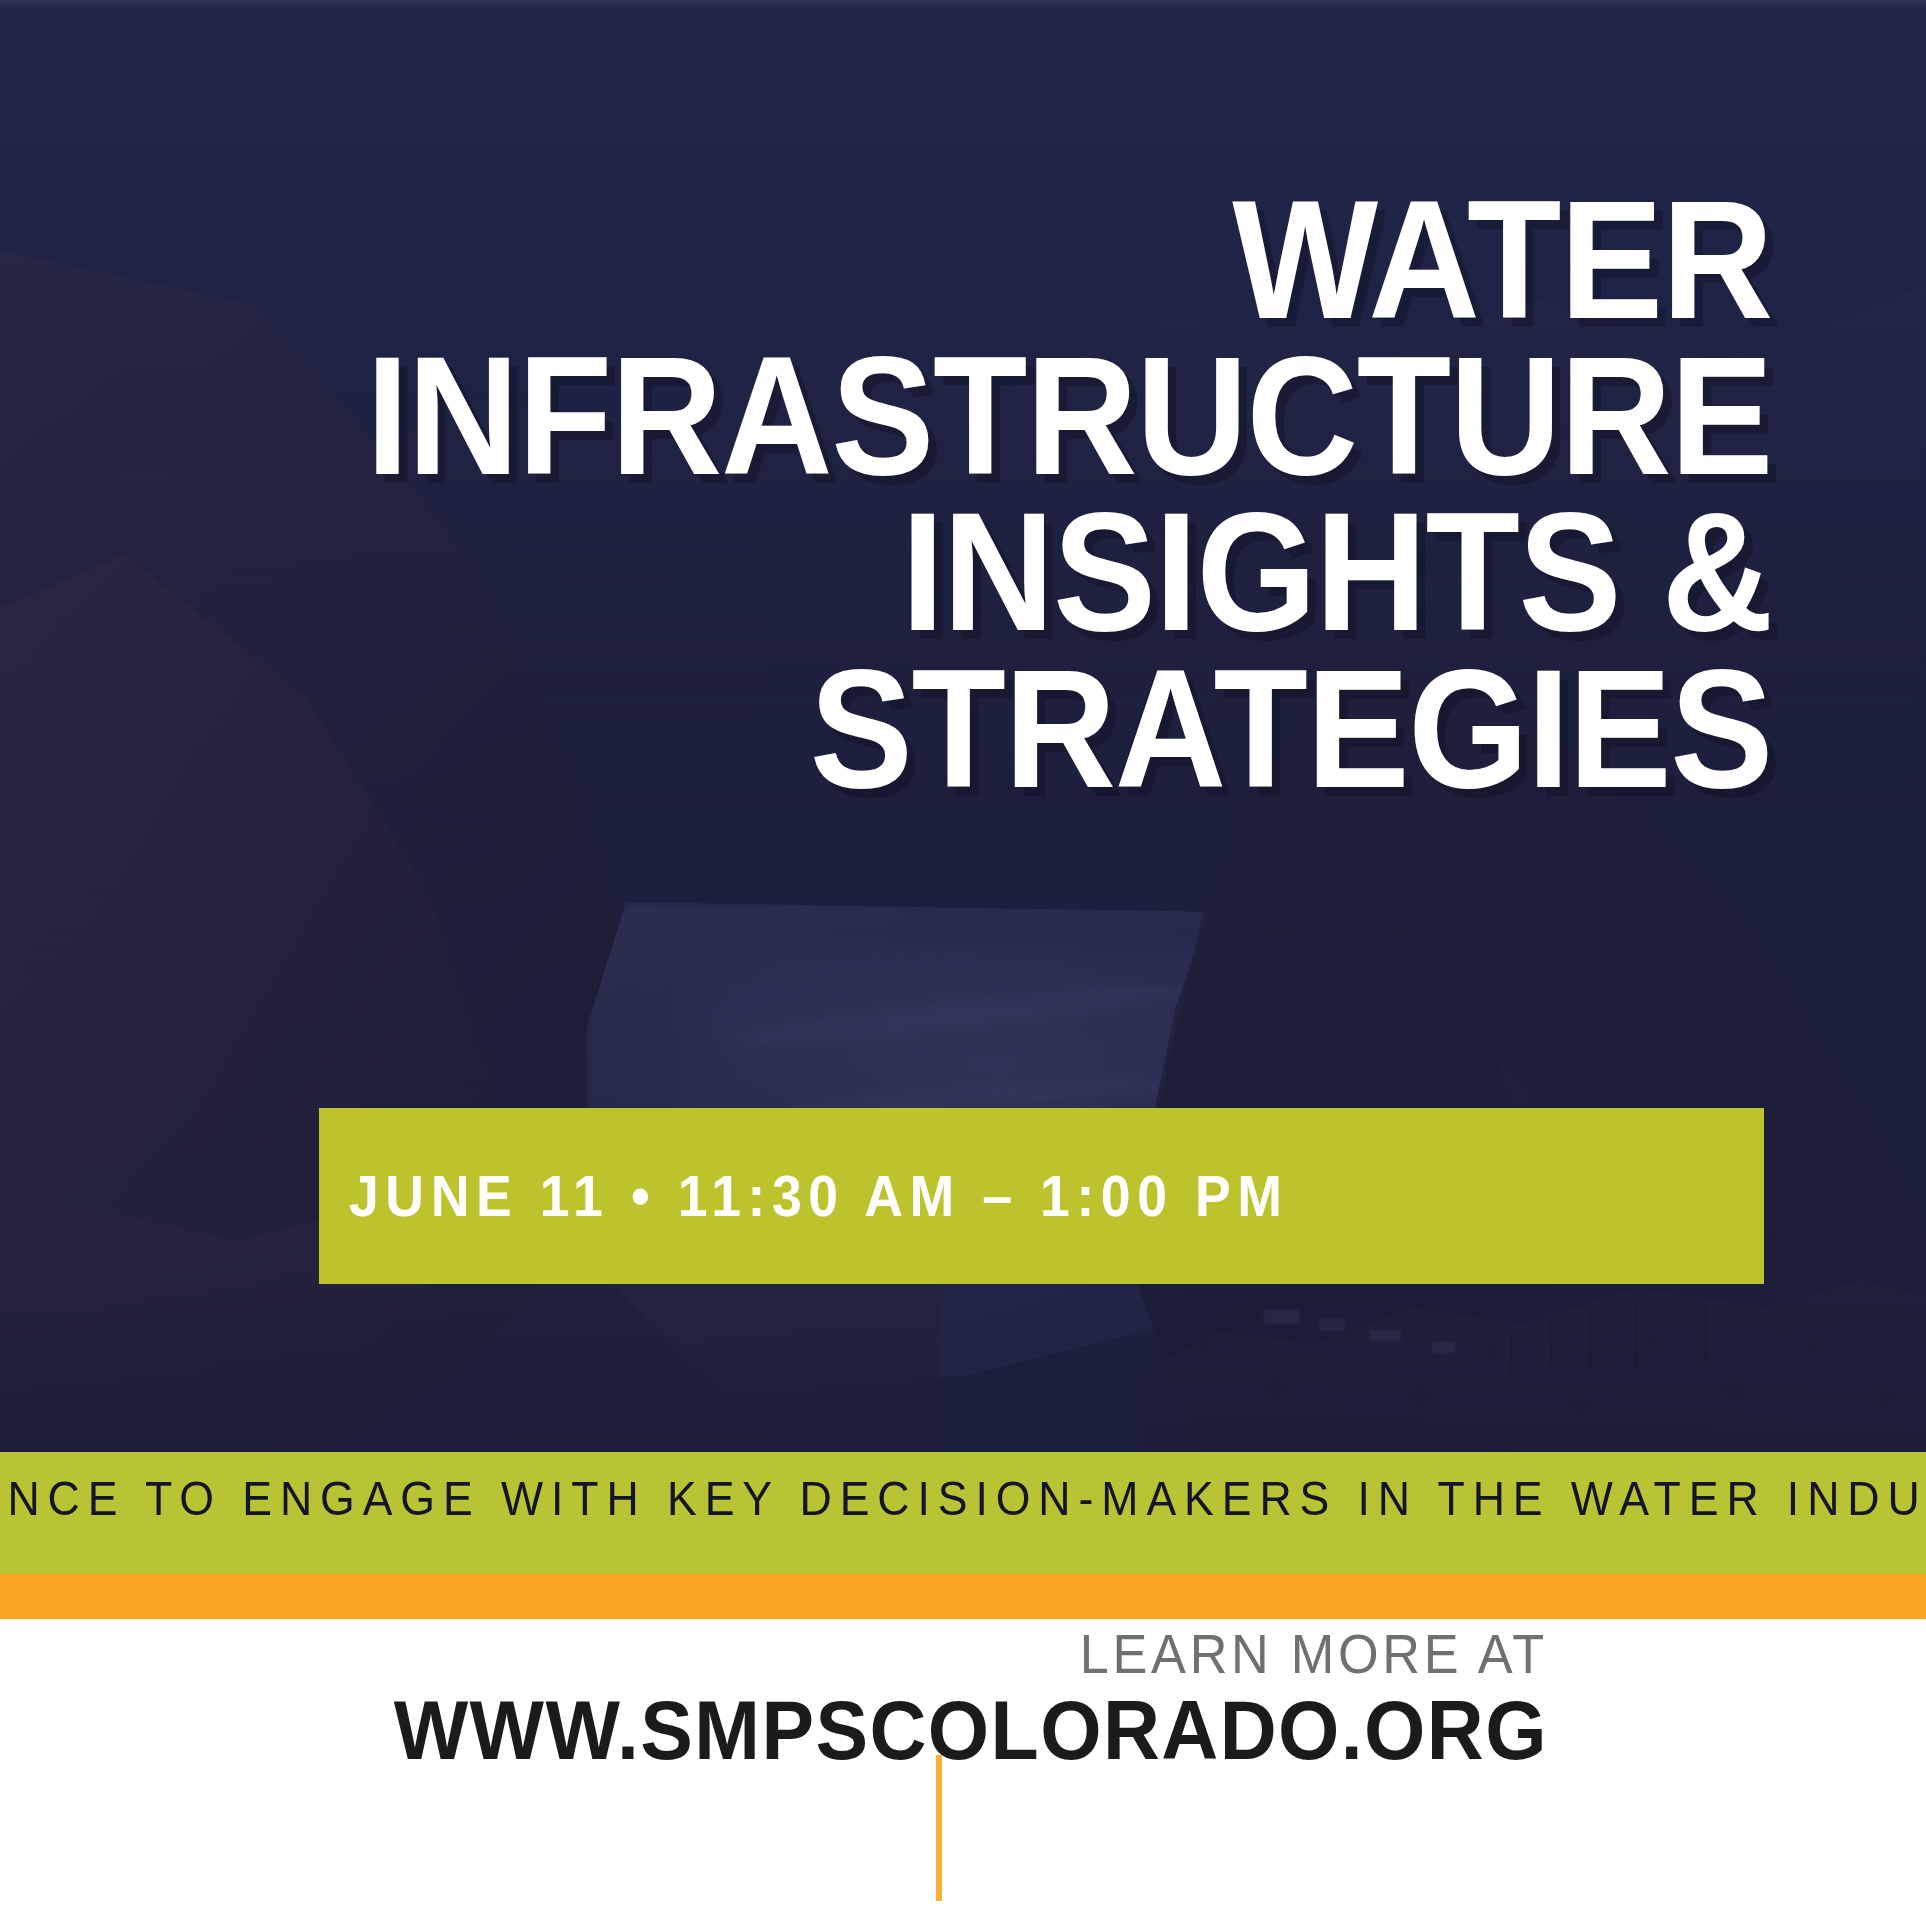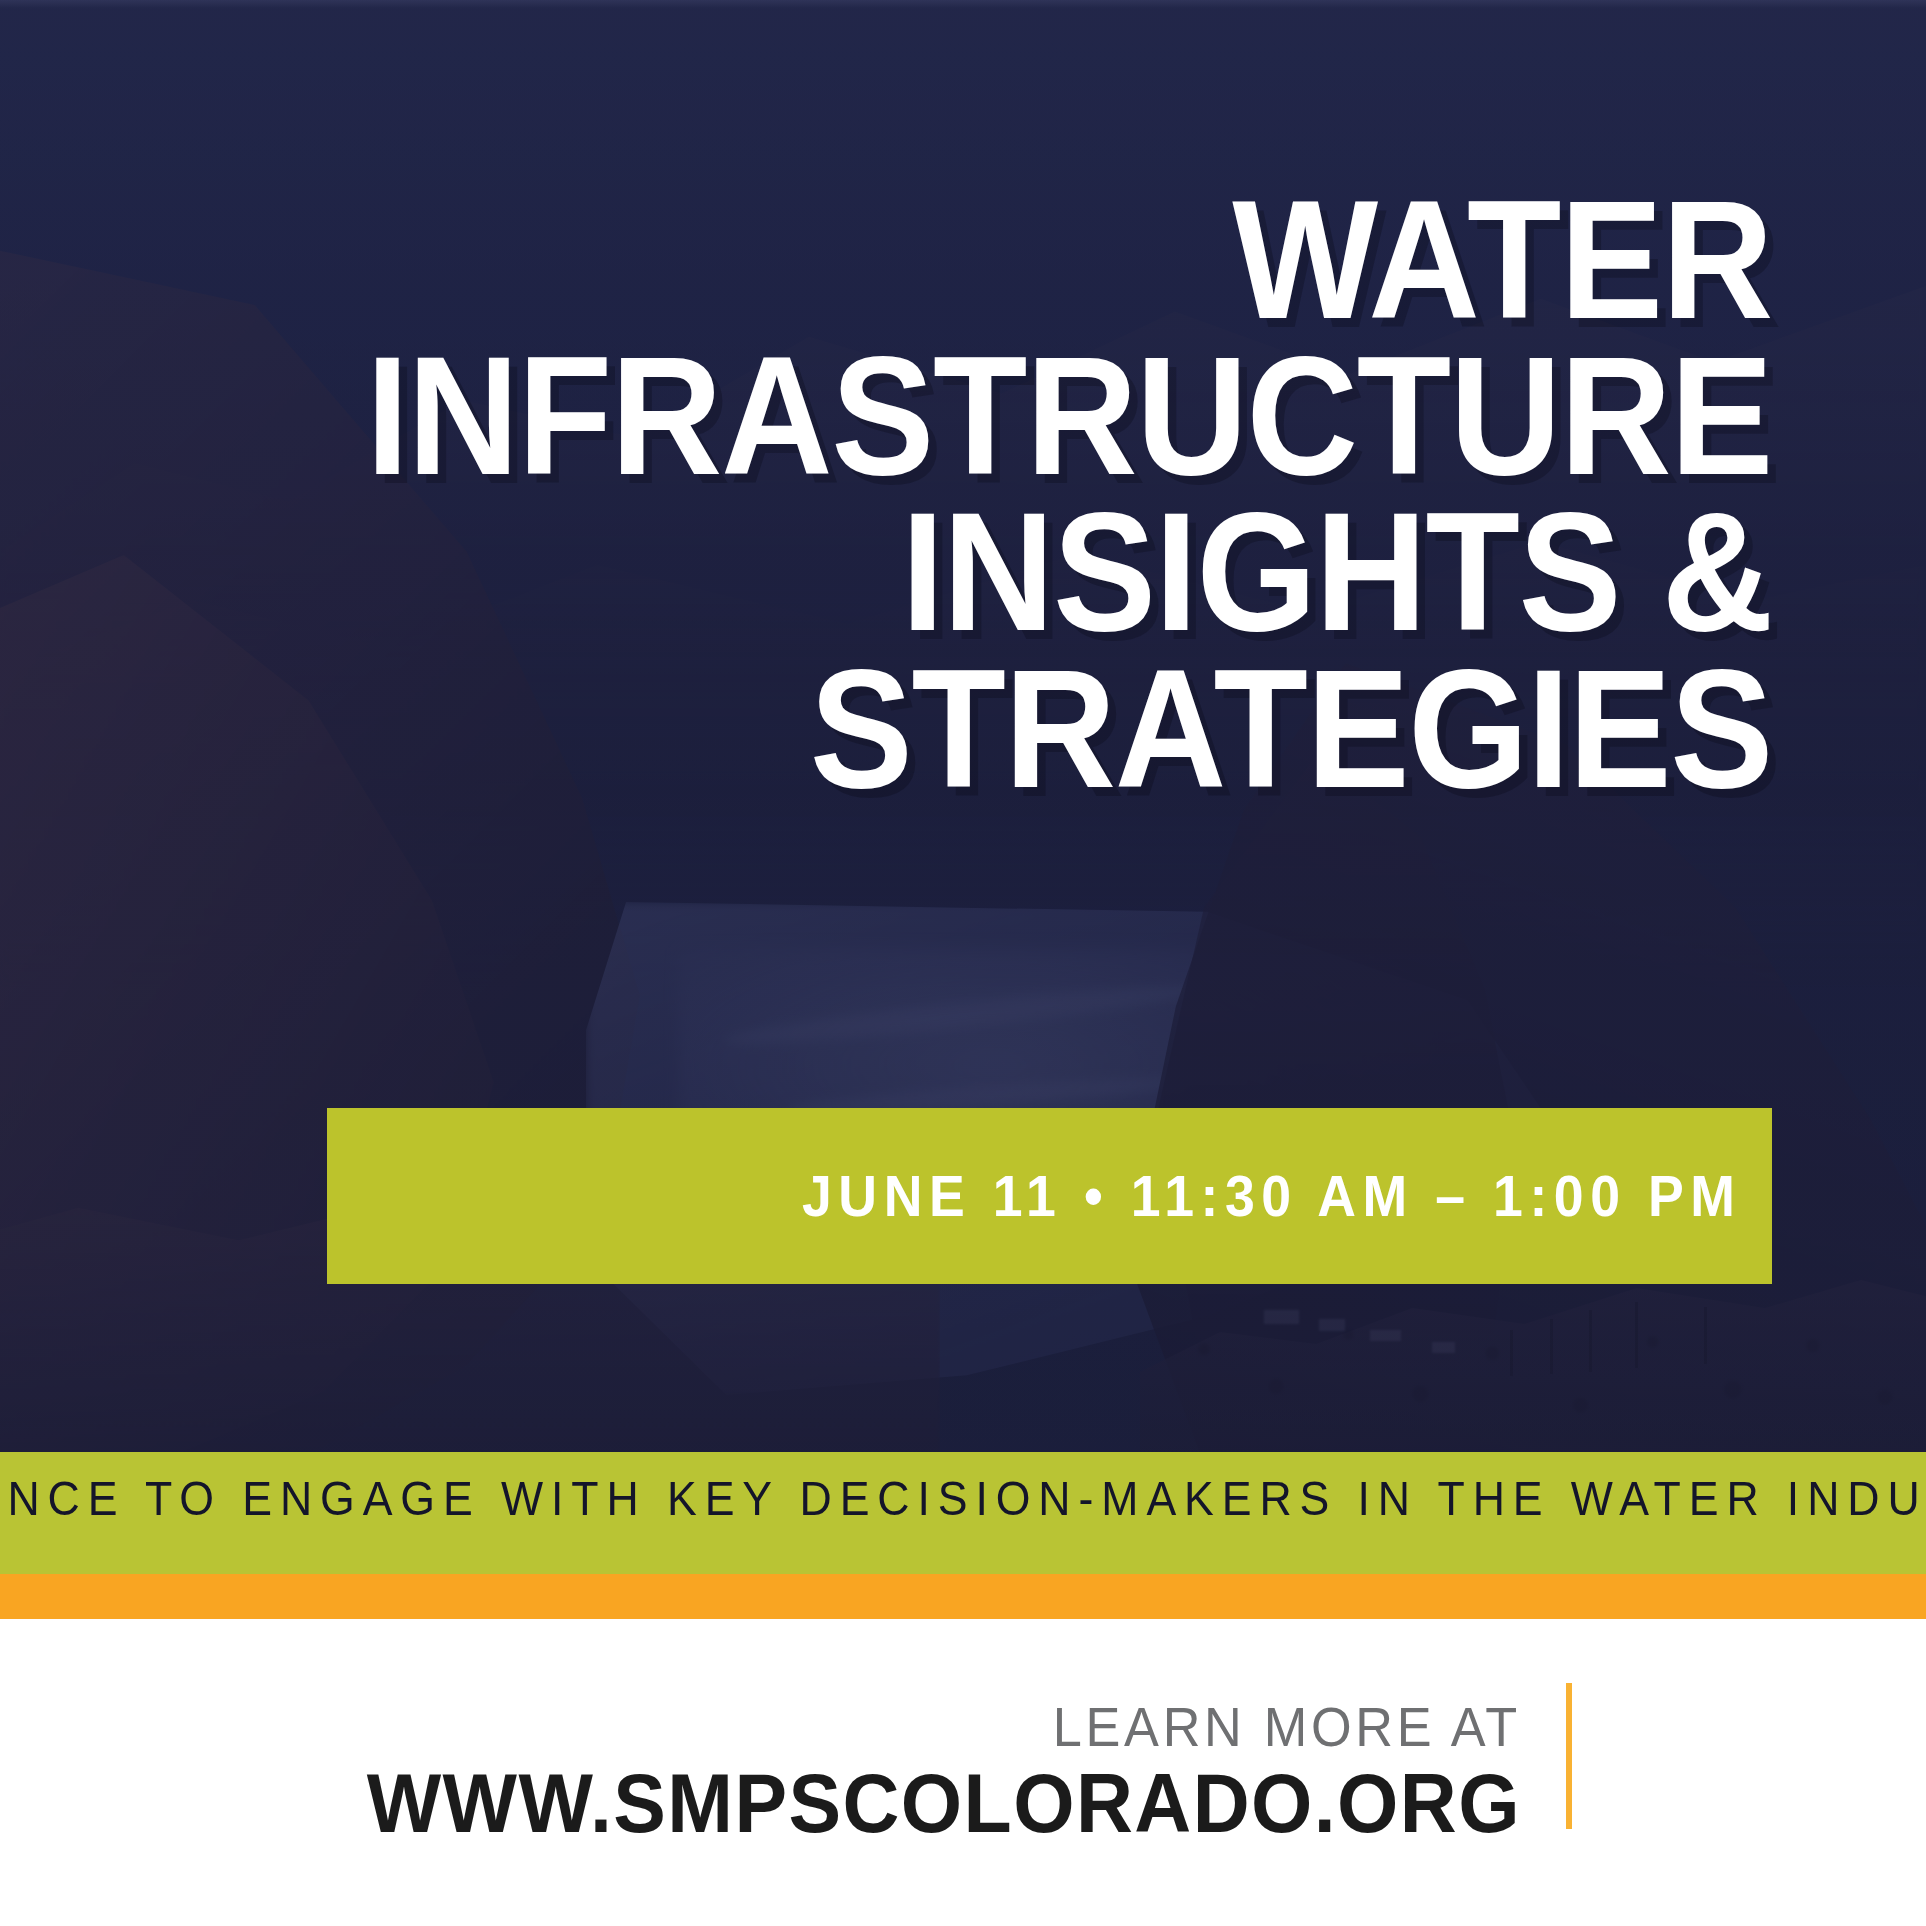--- a/index.html
+++ b/index.html
@@ -240,28 +240,28 @@
     text-transform: uppercase;
     transform: scaleX(0.92);
     transform-origin: right top;
     text-shadow: 9.2px 9.2px 0 rgba(10,10,24,0.30);
   }
   .headline .ln { display: block; white-space: nowrap; }
 
   
   .date-bar {
     position: absolute;
-    left: 327px;
+    left: 319px;
     top: 1108px;
     width: 1445px;
     height: 176px;
     background: #bcc32c;
     display: flex;
     align-items: center;
-    justify-content: flex-end;
+    justify-content: flex-start;
   }
   .date-text {
     color: #ffffff;
     font-family: "Liberation Sans Narrow", "Liberation Sans", sans-serif;
     font-weight: 700;
     font-size: 57px;
     letter-spacing: 7px;
     white-space: nowrap;
     transform: scaleX(0.94);
   }
@@ -307,20 +307,21 @@
     width: 1926px;
     height: 307px;
     background: #ffffff;
   }
   .footer-inner {
     position: absolute;
     left: 0; top: 0; width: 100%; height: 100%;
     display: flex;
     align-items: center;
     justify-content: center;
+    flex-direction: column;
   }
   .footer-text-col {
     text-align: right;
     margin-right: 45px;
   }
   .learn-more {
     display: block;
     color: #6f7072;
     font-family: "Liberation Sans Narrow", "Liberation Sans", sans-serif;
     font-weight: 400;

